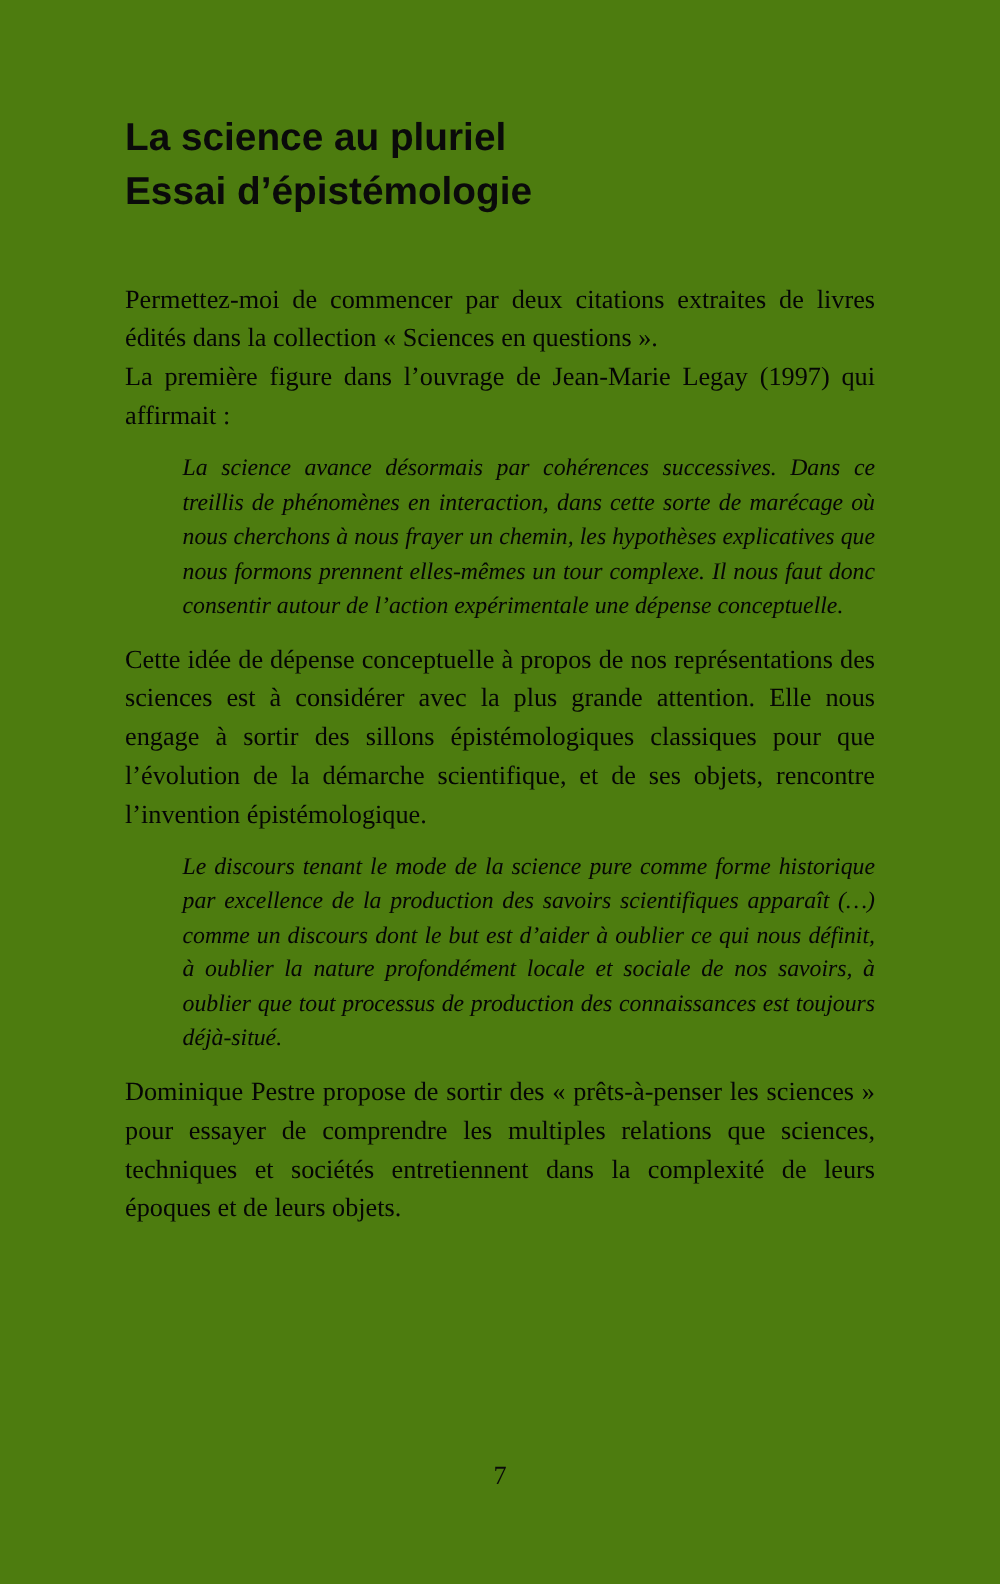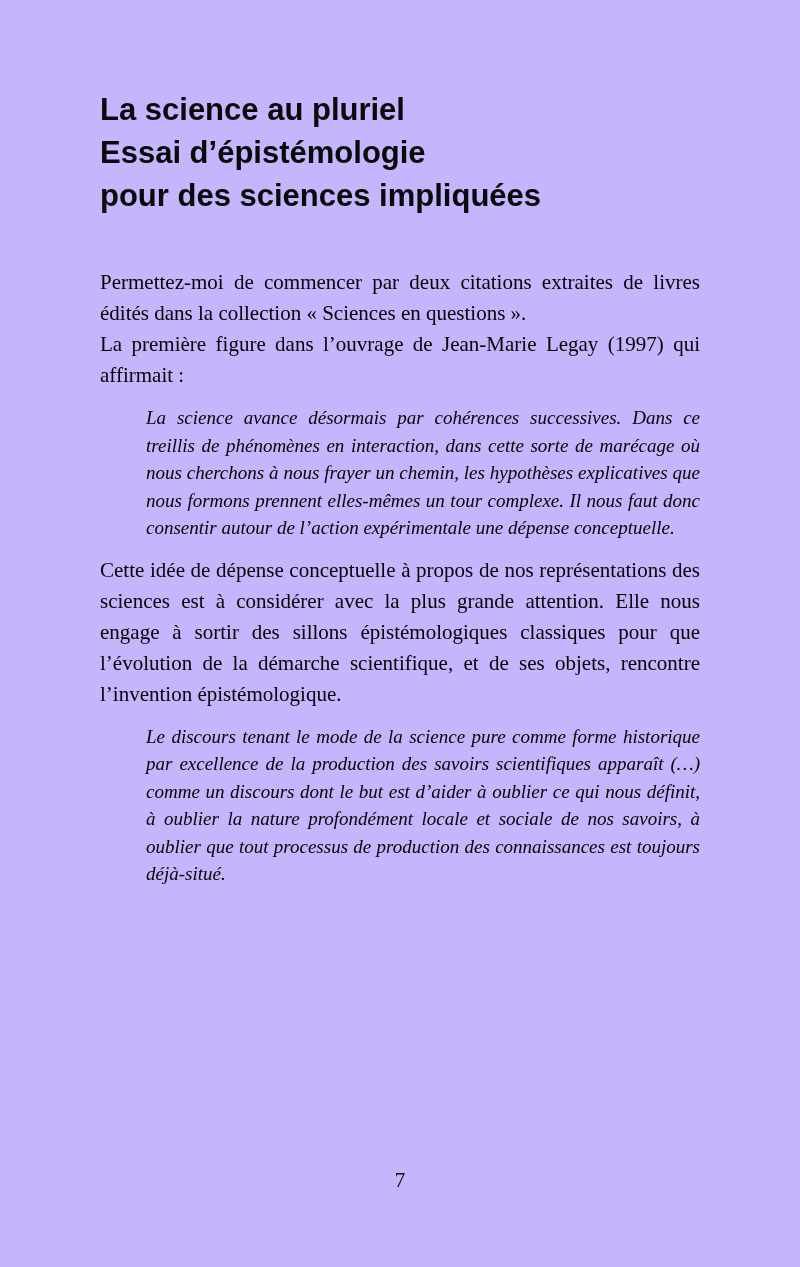--- a/index.html
+++ b/index.html
@@ -4,21 +4,21 @@
 <style>
   html, body {
     margin: 0;
     padding: 0;
     background: #ffffff;
   }
   .page {
     position: relative;
     width: 800px;
     height: 1267px;
-    background: #c4b5fd;
+    background: #4d7c0f;
     color: #000000;
     overflow: hidden;
   }
   .content {
     position: absolute;
     left: 100px;
     width: 600px;
     top: 88px;
   }
   .heading {
@@ -66,27 +66,27 @@
 </style>
 </head>
 <body>
 
 <div class="page">
   <div class="content">
 
     <div class="heading">
       <div class="h-line1">La science au pluriel</div>
       <div class="h-line2">Essai d’épistémologie</div>
-      <div class="h-line3">pour des sciences impliquées</div>
     </div>
 
     <div class="body-text">
       <p class="para no-gap">Permettez-moi de commencer par deux citations extraites de livres édités dans la collection «&nbsp;Sciences en questions&nbsp;».</p>
       <p class="para">La première figure dans l’ouvrage de Jean-Marie Legay (1997) qui affirmait&nbsp;:</p>
       <p class="quote">La science avance désormais par cohérences successives. Dans ce treillis de phénomènes en interaction, dans cette sorte de marécage où nous cherchons à nous frayer un chemin, les hypothèses explicatives que nous formons prennent elles-mêmes un tour complexe. Il nous faut donc consentir autour de l’action expérimentale une dépense conceptuelle.</p>
       <p class="para">Cette idée de dépense conceptuelle à propos de nos représentations des sciences est à considérer avec la plus grande attention. Elle nous engage à sortir des sillons épistémologiques classiques pour que l’évolution de la démarche scientifique, et de ses objets, rencontre l’invention épistémologique.</p>
       <p class="quote">Le discours tenant le mode de la science pure comme forme historique par excellence de la production des savoirs scientifiques apparaît (…) comme un discours dont le but est d’aider à oublier ce qui nous définit, à oublier la nature profondément locale et sociale de nos savoirs, à oublier que tout processus de production des connaissances est toujours déjà-situé.</p>
+      <p class="para">Dominique Pestre propose de sortir des «&nbsp;prêts-à-penser les sciences&nbsp;» pour essayer de comprendre les multiples relations que sciences, techniques et sociétés entretiennent dans la complexité de leurs époques et de leurs objets.</p>
     </div>
 
   </div>
 
   <div class="page-number">7</div>
 </div>
 
 </body></html>

